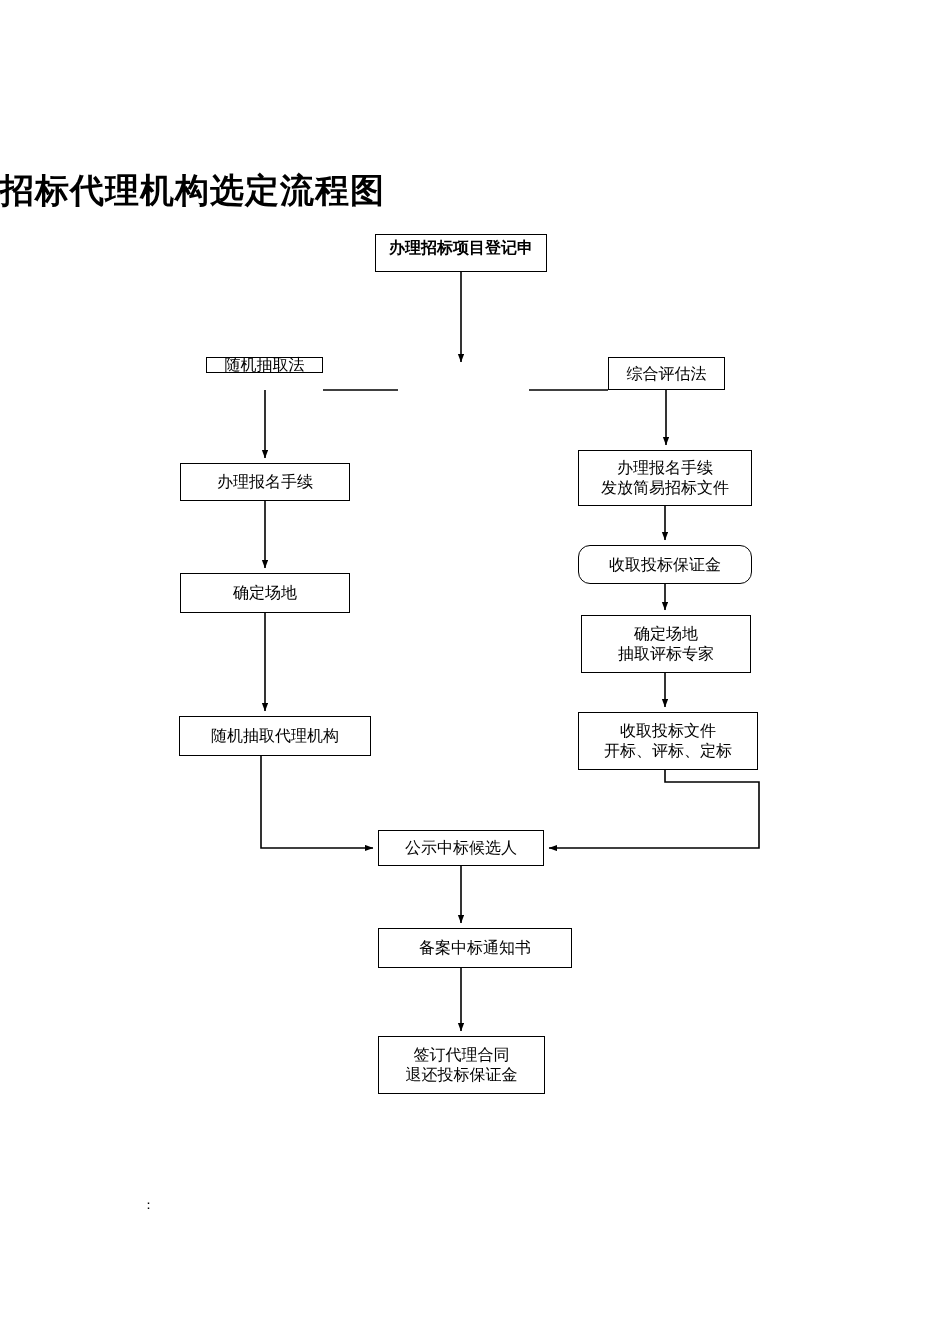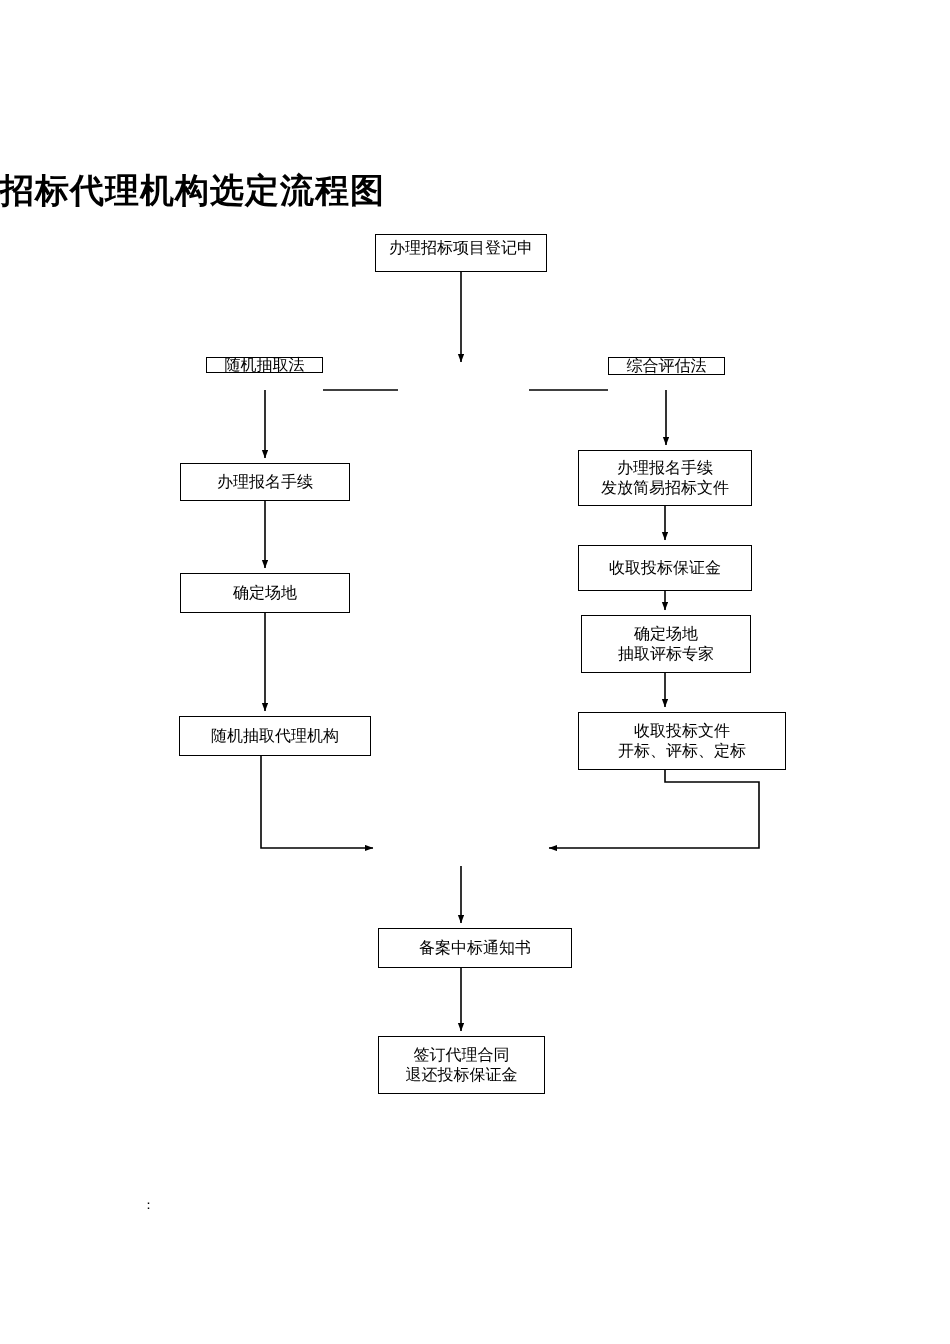--- a/index.html
+++ b/index.html
@@ -57,20 +57,21 @@
     white-space: pre-line;
     padding: 0 4px;
   }
   .node.overflow {
     align-items: flex-start;
     justify-content: center;
     overflow: visible;
   }
   .node.overflow .node-label {
     padding-top: 3px;
+    font-weight: bold;
   }
   .footnote {
     position: absolute;
     left: 142px;
     top: 1196px;
     font-family: "DejaVu Serif", "Liberation Serif", serif;
     font-size: 13px;
     color: #000000;
   }
   .conn-layer {
@@ -158,55 +159,58 @@
 
     <div class="node overflow" style="left:375px; top:234px; width:172px; height:38px;">
       <span class="node-label">办理招标项目登记申</span>
     </div>
 
     <div class="node" style="left:206px; top:357px; width:117px; height:16px;">
       <span class="node-label">随机抽取法</span>
     </div>
 
 
-    <div class="node" style="left:608px; top:357px; width:117px; height:18px;">
+    <div class="node" style="left:608px; top:357px; width:117px; height:33px;">
       <span class="node-label">综合评估法</span>
     </div>
 
     <div class="node" style="left:180px; top:463px; width:170px; height:38px;">
       <span class="node-label">办理报名手续</span>
     </div>
 
     <div class="node" style="left:578px; top:450px; width:174px; height:56px;">
       <span class="node-label">办理报名手续
 发放简易招标文件</span>
     </div>
 
-    <div class="node" style="left:578px; top:545px; width:174px; height:46px;">
+    <div class="node" style="left:578px; top:545px; width:174px; height:39px;border-radius:12px;">
       <span class="node-label">收取投标保证金</span>
     </div>
 
     <div class="node" style="left:180px; top:573px; width:170px; height:40px;">
       <span class="node-label">确定场地</span>
     </div>
 
     <div class="node" style="left:581px; top:615px; width:170px; height:58px;">
       <span class="node-label">确定场地
 抽取评标专家</span>
     </div>
 
-    <div class="node" style="left:578px; top:712px; width:208px; height:58px;">
+    <div class="node" style="left:578px; top:712px; width:180px; height:58px;">
       <span class="node-label">收取投标文件
 开标、评标、定标</span>
     </div>
 
     <div class="node" style="left:179px; top:716px; width:192px; height:40px;">
       <span class="node-label">随机抽取代理机构</span>
     </div>
 
+    <div class="node" style="left:378px; top:830px; width:166px; height:36px;">
+      <span class="node-label">公示中标候选人</span>
+    </div>
 
     <div class="node" style="left:378px; top:928px; width:194px; height:40px;">
       <span class="node-label">备案中标通知书</span>
     </div>
 
     <div class="node" style="left:378px; top:1036px; width:167px; height:58px;">
       <span class="node-label">签订代理合同
 退还投标保证金</span>
     </div>
 

